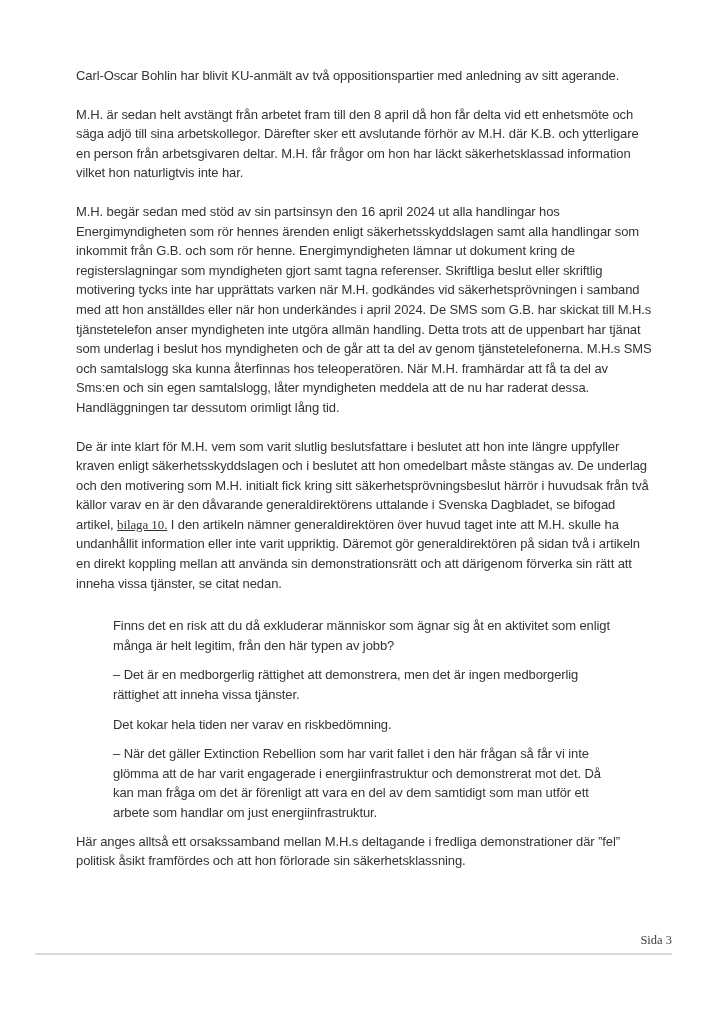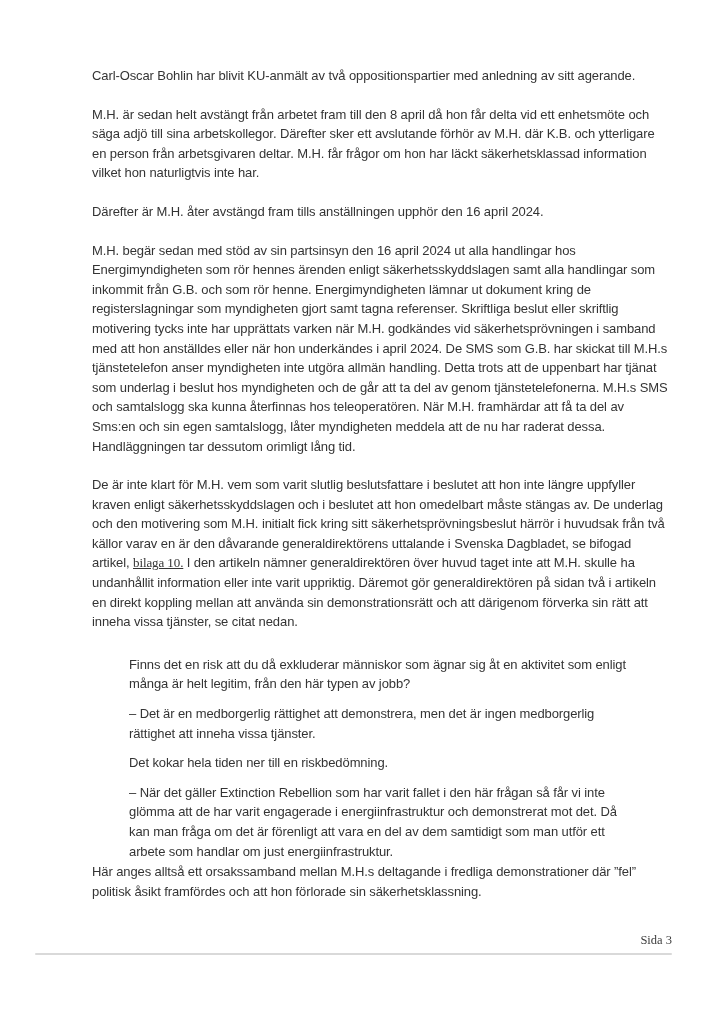--- a/index.html
+++ b/index.html
@@ -14,40 +14,40 @@
   }
   .page {
     position: relative;
     width: 724px;
     height: 1024px;
     background: #ffffff;
     font-family: "Liberation Sans", "DejaVu Sans", sans-serif;
   }
   .content {
     position: absolute;
-    left: 92px;
+    left: 76px;
     top: 66px;
     width: 578px;
     color: #343434;
     font-size: 13px;
     letter-spacing: -0.1px;
     line-height: 19.6px;
     text-align: left;
   }
   p.body-para {
     margin: 0 0 19px 0;
   }
   p.quote-para {
     margin: 0 40px 10px 37px;
   }
   p.quote-first {
     margin-top: 23px;
   }
   p.quote-last {
-    margin-bottom: 1px;
+    margin-bottom: 9px;
   }
   p.final-para {
     margin-bottom: 12px;
   }
   .underlined-ref {
     text-decoration: underline;
     font-family: Liberation Serif, serif;
   }
   .footer {
     position: absolute;
@@ -79,31 +79,30 @@
 <body>
 
 <div class="page">
 
   <div class="content">
 
     <p class="body-para">Carl-Oscar Bohlin har blivit KU-anmält av två oppositionspartier med anledning av sitt agerande.</p>
 
     <p class="body-para">M.H. är sedan helt avstängt från arbetet fram till den 8 april då hon får delta vid ett enhetsmöte och säga adjö till sina arbetskollegor. Därefter sker ett avslutande förhör av M.H. där K.B. och ytterligare en person från arbetsgivaren deltar. M.H. får frågor om hon har läckt säkerhetsklassad information vilket hon naturligtvis inte har.</p>
 
-    <p class="body-para">Därefter är M.H. åter avstängd fram tills anställningen upphör den 16 april 2024.</p>
 
     <p class="body-para">M.H. begär sedan med stöd av sin partsinsyn den 16 april 2024 ut alla handlingar hos Energimyndigheten som rör hennes ärenden enligt säkerhetsskyddslagen samt alla handlingar som inkommit från G.B. och som rör henne. Energimyndigheten lämnar ut dokument kring de registerslagningar som myndigheten gjort samt tagna referenser. Skriftliga beslut eller skriftlig motivering tycks inte har upprättats varken när M.H. godkändes vid säkerhetsprövningen i samband med att hon anställdes eller när hon underkändes i april 2024. De SMS som G.B. har skickat till M.H.s tjänstetelefon anser myndigheten inte utgöra allmän handling. Detta trots att de uppenbart har tjänat som underlag i beslut hos myndigheten och de går att ta del av genom tjänstetelefonerna. M.H.s SMS och samtalslogg ska kunna återfinnas hos teleoperatören. När M.H. framhärdar att få ta del av Sms:en och sin egen samtalslogg, låter myndigheten meddela att de nu har raderat dessa. Handläggningen tar dessutom orimligt lång tid.</p>
 
     <p class="body-para"><span>De är inte klart för M.H. vem som varit slutlig beslutsfattare i beslutet att hon inte längre uppfyller kraven enligt säkerhetsskyddslagen och i beslutet att hon omedelbart måste stängas av. De underlag och den motivering som M.H. initialt fick kring sitt säkerhetsprövningsbeslut härrör i huvudsak från två källor varav en är den dåvarande generaldirektörens uttalande i Svenska Dagbladet, se bifogad artikel, </span><span class="underlined-ref">bilaga 10.</span><span> I den artikeln nämner generaldirektören över huvud taget inte att M.H. skulle ha undanhållit information eller inte varit uppriktig. Däremot gör generaldirektören på sidan två i artikeln en direkt koppling mellan att använda sin demonstrationsrätt och att därigenom förverka sin rätt att inneha vissa tjänster, se citat nedan.</span></p>
 
     <p class="quote-para quote-first">Finns det en risk att du då exkluderar människor som ägnar sig åt en aktivitet som enligt många är helt legitim, från den här typen av jobb?</p>
 
     <p class="quote-para">– Det är en medborgerlig rättighet att demonstrera, men det är ingen medborgerlig rättighet att inneha vissa tjänster.</p>
 
-    <p class="quote-para">Det kokar hela tiden ner till en riskbedömning.</p>
+    <p class="quote-para">Det kokar hela tiden ner varav en riskbedömning.</p>
 
     <p class="quote-para quote-last">– När det gäller Extinction Rebellion som har varit fallet i den här frågan så får vi inte glömma att de har varit engagerade i energiinfrastruktur och demonstrerat mot det. Då kan man fråga om det är förenligt att vara en del av dem samtidigt som man utför ett arbete som handlar om just energiinfrastruktur.</p>
 
     <p class="body-para final-para">Här anges alltså ett orsakssamband mellan M.H.s deltagande i fredliga demonstrationer där ”fel” politisk åsikt framfördes och att hon förlorade sin säkerhetsklassning.</p>
 
   </div>
 
   <div class="footer">
     <span class="page-number">Sida 3</span>
     <div class="footer-rule"></div>

